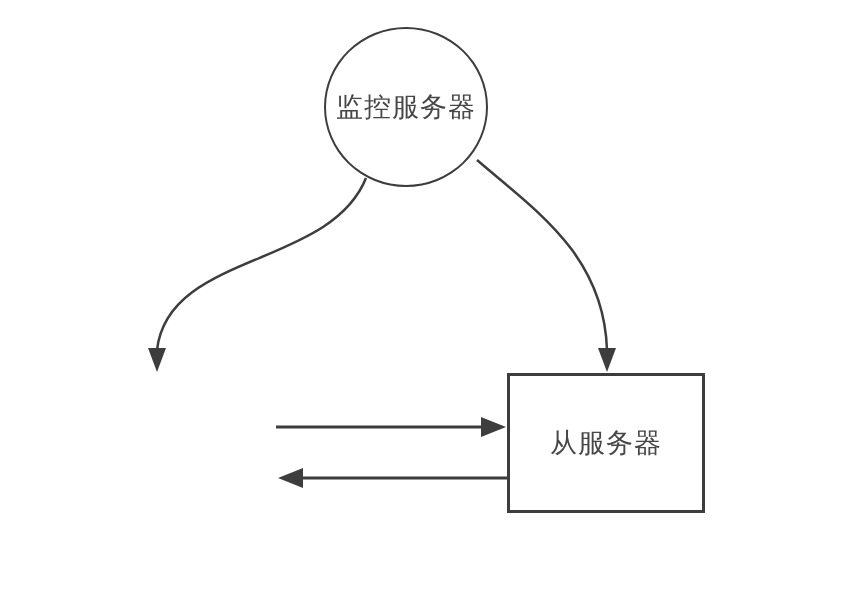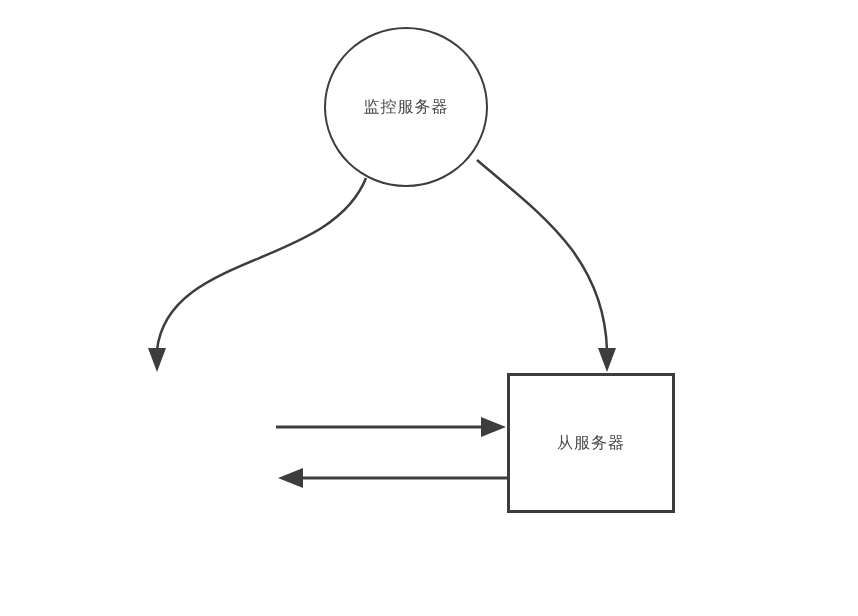--- a/index.html
+++ b/index.html
@@ -27,42 +27,42 @@
     height: 616px;
   }
   .node {
     position: absolute;
     display: flex;
     align-items: center;
     justify-content: center;
     background: var(--node-fill);
     border: 3px solid var(--line);
     color: var(--text);
-    font-size: 16px;
+    font-size: 27px;
     letter-spacing: 1px;
     text-align: right;
   }
   .node-ellipse {
     left: 324px;
     top: 27px;
     width: 164px;
     height: 160px;
     border-width: 2.5px;
     border-radius: 50%;
   }
   .node-master {
     left: 73px;
     top: 373px;
     width: 202px;
     height: 140px;
   }
   .node-slave {
     left: 507px;
     top: 373px;
-    width: 168px;
+    width: 198px;
     height: 140px;
   }
   .edge-line {
     stroke: var(--line);
     fill: none;
   }
   .edge-curve { stroke-width: 2.5px; }
   .edge-straight { stroke-width: 3px; }
   .arrowhead { fill: var(--line); stroke: none; }
 </style>

